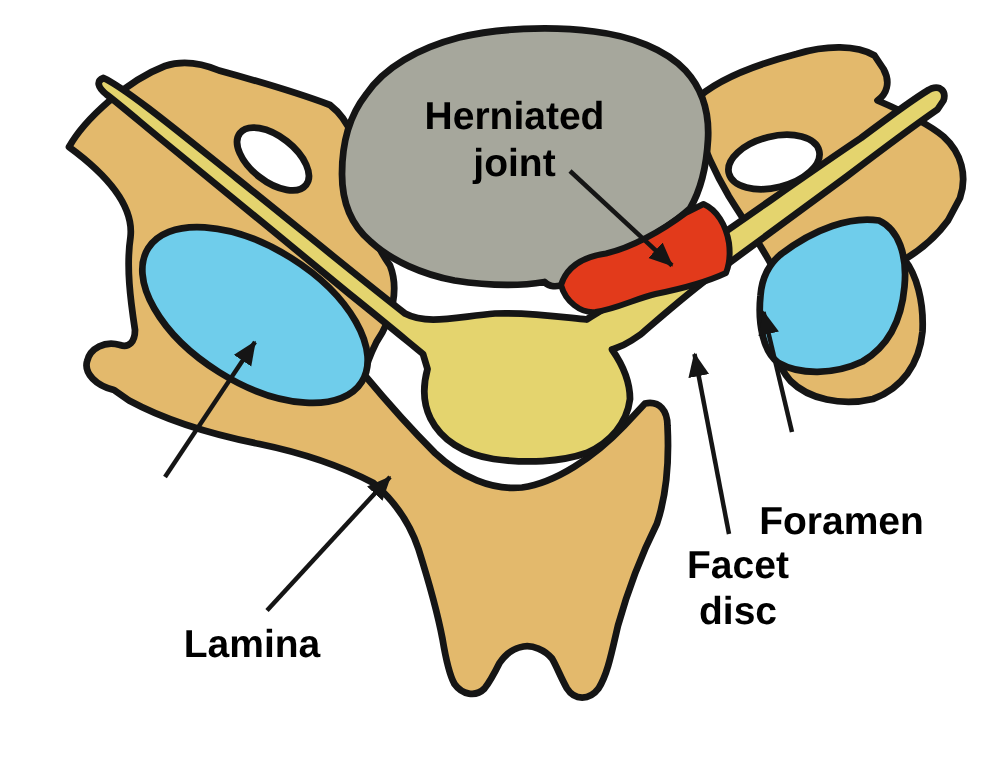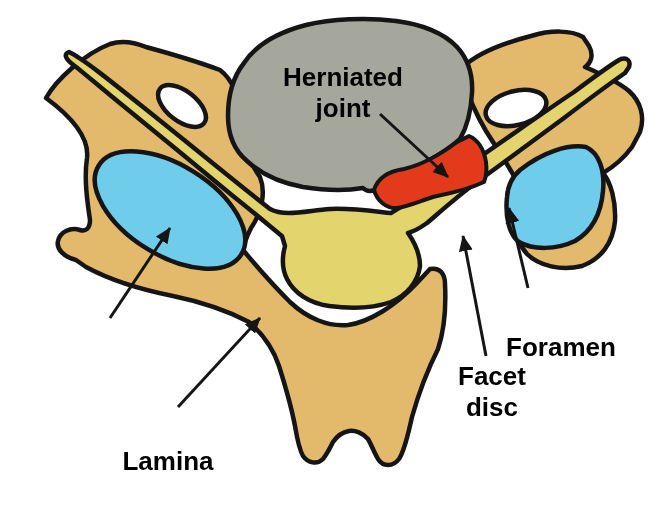--- a/index.html
+++ b/index.html
@@ -22,21 +22,21 @@
     font-weight: bold;
     font-size: 26px;
     line-height: 31px;
     text-align: center;
     letter-spacing: 0px;
     white-space: nowrap;
   }
   .label div { }
   .lbl-herniated { left: 268px; top: 62px;  width: 150px; }
   .lbl-facet     { left: 20px;  top: 313px; width: 90px;  }
-  .lbl-lamina    { left: 118px; top: 414px; width: 100px; margin-top: 32px; }
+  .lbl-lamina    { left: 118px; top: 414px; width: 100px; }
   .lbl-nerve     { left: 442px; top: 361px; width: 100px; }
   .lbl-foramen   { left: 496px; top: 284px; width: 130px; margin-top: 48px; }
 </style>
 </head>
 <body>
 
 <div class="canvas">
 
   <svg class="diagram-svg" viewBox="0 0 664 508">
     <defs>

